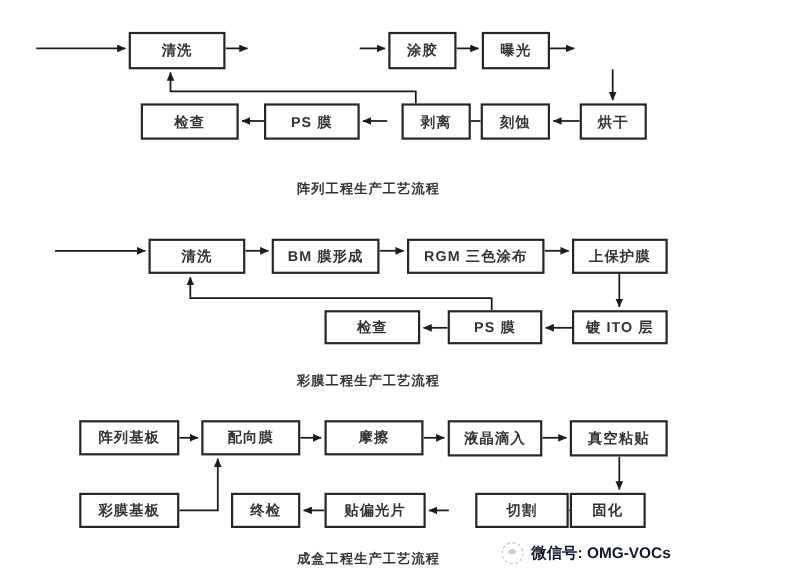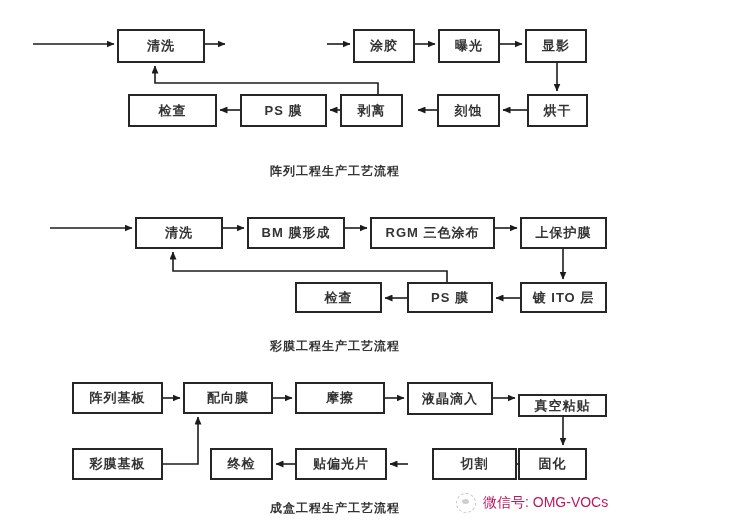--- a/index.html
+++ b/index.html
@@ -36,23 +36,23 @@
     color: #333333;
     letter-spacing: 1px;
   }
   .watermark {
     position: absolute;
     left: 456px;
     top: 493px;
     display: flex;
     align-items: center;
     gap: 7px;
-    color: #be185d;
+    color: #0f172a;
     font-size: 14px;
-    font-weight: normal;
+    font-weight: bold;
   }
   .wm-icon {
     width: 18px;
     height: 18px;
     border: 1px dashed #c2c0c0;
     border-radius: 50%;
     position: relative;
   }
   .wm-icon::after {
     content: "";
@@ -111,30 +111,27 @@
 
   <div class="node" style="left:117px;top:29px;width:88px;height:34px">
       <span>清洗</span>
     </div>
   <div class="node" style="left:353px;top:29px;width:62px;height:34px">
       <span>涂胶</span>
     </div>
   <div class="node" style="left:438px;top:29px;width:62px;height:34px">
       <span>曝光</span>
     </div>
-  <div class="node" style="left:525px;top:29px;width:62px;height:34px">
-      <span>显影</span>
-    </div>
   <div class="node" style="left:527px;top:94px;width:61px;height:33px">
       <span>烘干</span>
     </div>
   <div class="node" style="left:437px;top:94px;width:63px;height:33px">
       <span>刻蚀</span>
     </div>
-  <div class="node" style="left:340px;top:94px;width:63px;height:33px">
+  <div class="node" style="left:365px;top:94px;width:63px;height:33px">
       <span>剥离</span>
     </div>
   <div class="node" style="left:240px;top:94px;width:87px;height:33px">
       <span>PS 膜</span>
     </div>
   <div class="node" style="left:128px;top:94px;width:89px;height:33px">
       <span>检查</span>
     </div>
   <div class="flow-title" style="top:163px">阵列工程生产工艺流程</div>
 
@@ -166,21 +163,21 @@
     </div>
   <div class="node" style="left:183px;top:382px;width:90px;height:32px">
       <span>配向膜</span>
     </div>
   <div class="node" style="left:407px;top:382px;width:86px;height:33px">
       <span>液晶滴入</span>
     </div>
   <div class="node" style="left:295px;top:382px;width:90px;height:32px">
       <span>摩擦</span>
     </div>
-  <div class="node" style="left:518px;top:394px;width:89px;height:23px">
+  <div class="node" style="left:518px;top:382px;width:89px;height:33px">
       <span>真空粘贴</span>
     </div>
   <div class="node" style="left:72px;top:448px;width:91px;height:32px">
       <span>彩膜基板</span>
     </div>
   <div class="node" style="left:210px;top:448px;width:63px;height:32px">
       <span>终检</span>
     </div>
   <div class="node" style="left:295px;top:448px;width:92px;height:32px">
       <span>贴偏光片</span>

